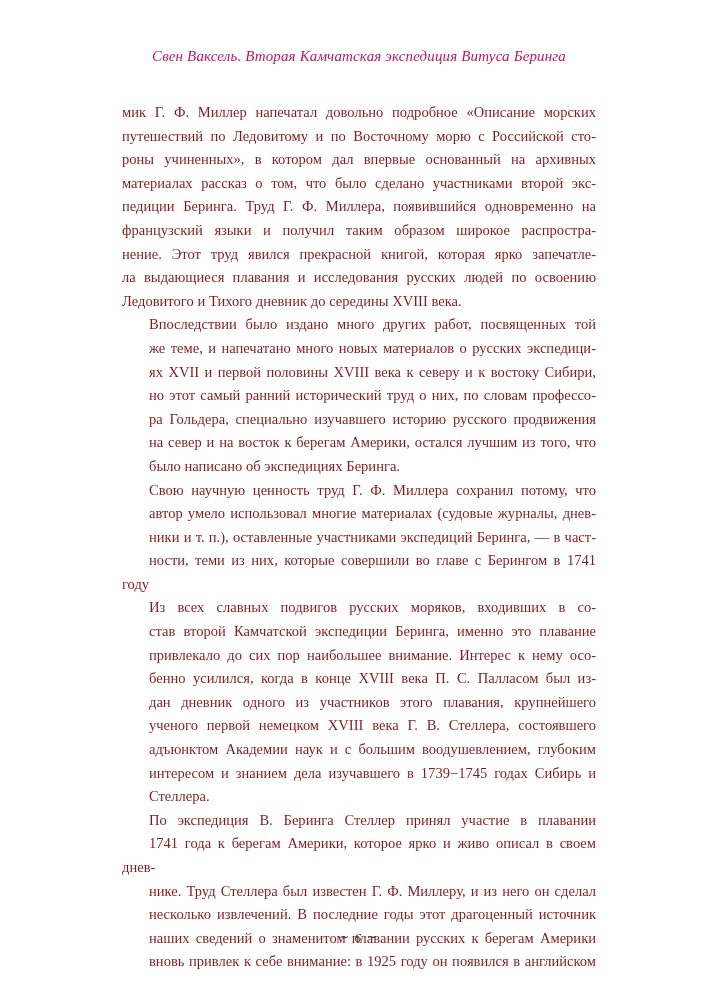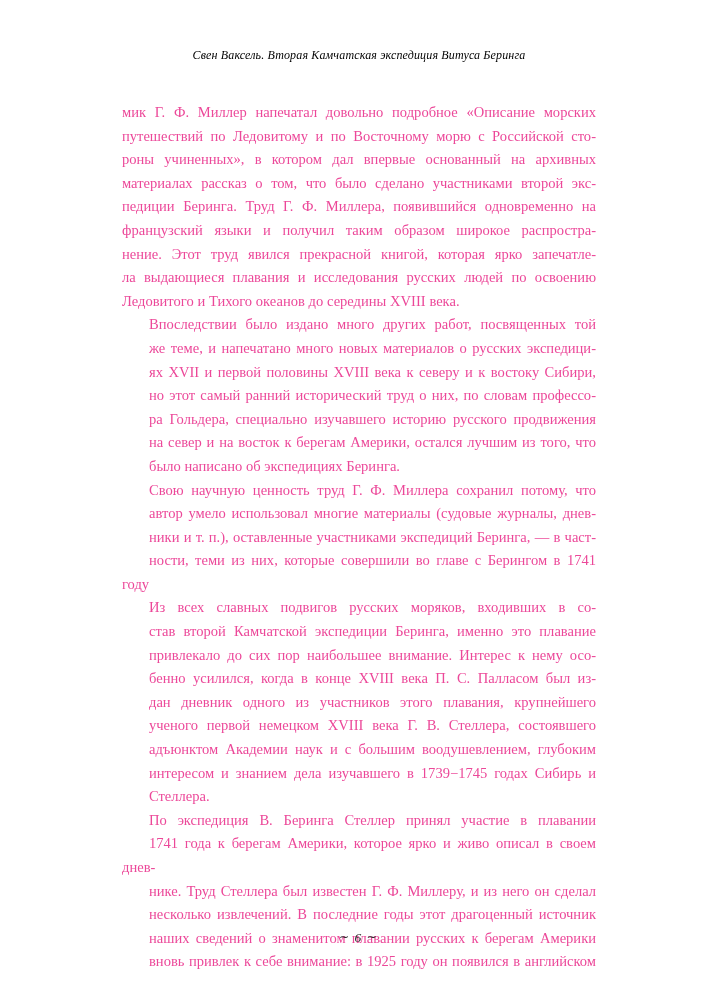--- a/index.html
+++ b/index.html
@@ -27,41 +27,41 @@
   }
 
   
   .running-head {
     position: absolute;
     left: 122px;
     top: 48px;
     width: 474px;
     text-align: center;
     font-style: italic;
-    font-size: 12px;
+    font-size: 15px;
     letter-spacing: 0.15px;
-    color: #000000;
+    color: #be185d;
     white-space: nowrap;
   }
 
   
   .text-block {
     position: absolute;
     left: 122px;
     top: 101px;
     width: 474px;
   }
 
   .para {
     margin: 0;
     text-align: justify;
     text-align-last: left;
     font-size: 14.55px;
     line-height: 23.6px;
-    color: #ec4899;
+    color: #7f1d1d;
     hyphens: none;
     word-spacing: 0.1px;
   }
   .para.indent {
     text-indent: 27px;
   }
 
   
   .ln {
     display: block;
@@ -107,34 +107,34 @@
   <div class="text-block">
       <p class="para">
         <span class="ln">мик Г. Ф. Миллер напечатал довольно подробное «Описание морских</span>
         <span class="ln">путешествий по Ледовитому и по Восточному морю с Российской сто-</span>
         <span class="ln">роны учиненных», в котором дал впервые основанный на архивных</span>
         <span class="ln">материалах рассказ о том, что было сделано участниками второй экс-</span>
         <span class="ln">педиции Беринга. Труд Г. Ф. Миллера, появившийся одновременно на</span>
         <span class="ln">французский языки и получил таким образом широкое распростра-</span>
         <span class="ln">нение. Этот труд явился прекрасной книгой, которая ярко запечатле-</span>
         <span class="ln">ла выдающиеся плавания и исследования русских людей по освоению</span>
-        <span class="ln last">Ледовитого и Тихого океанов до середины XVIII века.</span>
+        <span class="ln last">Ледовитого и Тихого дневник до середины XVIII века.</span>
       </p>
       <p class="para indent">
         <span class="ln first">Впоследствии было издано много других работ, посвященных той</span>
         <span class="ln">же теме, и напечатано много новых материалов о русских экспедици-</span>
         <span class="ln">ях XVII и первой половины XVIII века к северу и к востоку Сибири,</span>
         <span class="ln">но этот самый ранний исторический труд о них, по словам профессо-</span>
         <span class="ln">ра Гольдера, специально изучавшего историю русского продвижения</span>
         <span class="ln">на север и на восток к берегам Америки, остался лучшим из того, что</span>
         <span class="ln last">было написано об экспедициях Беринга.</span>
       </p>
       <p class="para indent">
         <span class="ln first">Свою научную ценность труд Г. Ф. Миллера сохранил потому, что</span>
-        <span class="ln">автор умело использовал многие материалы (судовые журналы, днев-</span>
+        <span class="ln">автор умело использовал многие материалах (судовые журналы, днев-</span>
         <span class="ln">ники и т. п.), оставленные участниками экспедиций Беринга, — в част-</span>
         <span class="ln">ности, теми из них, которые совершили во главе с Берингом в 1741 году</span>
       </p>
       <p class="para indent">
         <span class="ln first">Из всех славных подвигов русских моряков, входивших в со-</span>
         <span class="ln">став второй Камчатской экспедиции Беринга, именно это плавание</span>
         <span class="ln">привлекало до сих пор наибольшее внимание. Интерес к нему осо-</span>
         <span class="ln">бенно усилился, когда в конце XVIII века П. С. Палласом был из-</span>
         <span class="ln">дан дневник одного из участников этого плавания, крупнейшего</span>
         <span class="ln">ученого первой немецком XVIII века Г. В. Стеллера, состоявшего</span>

